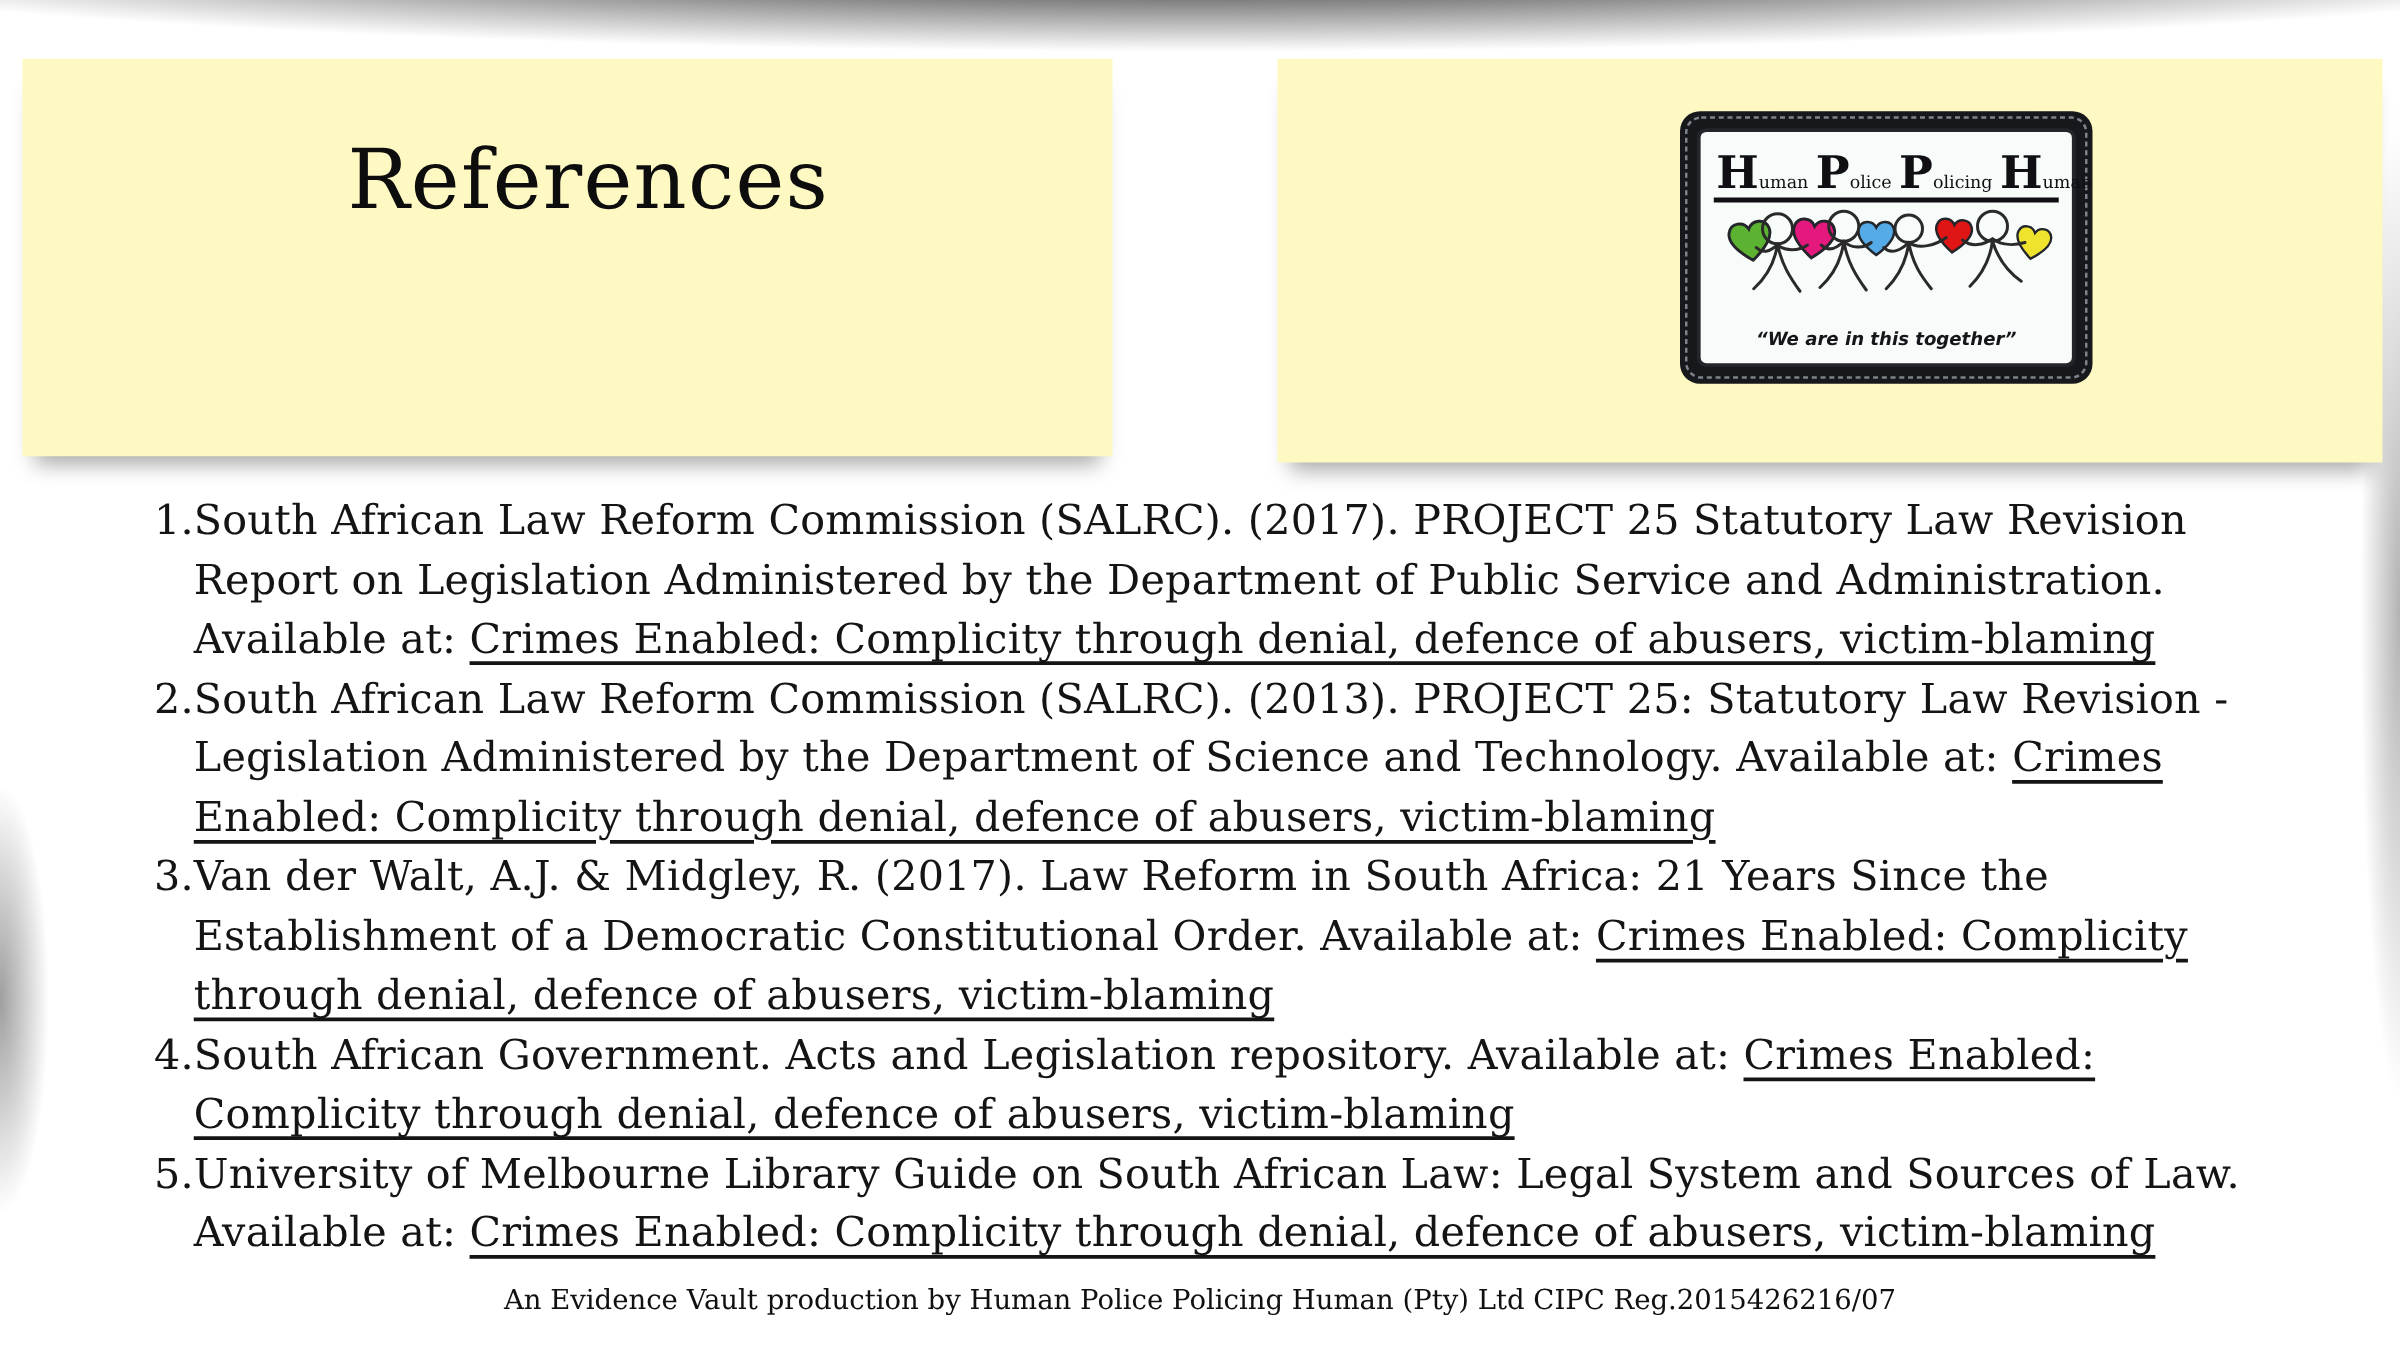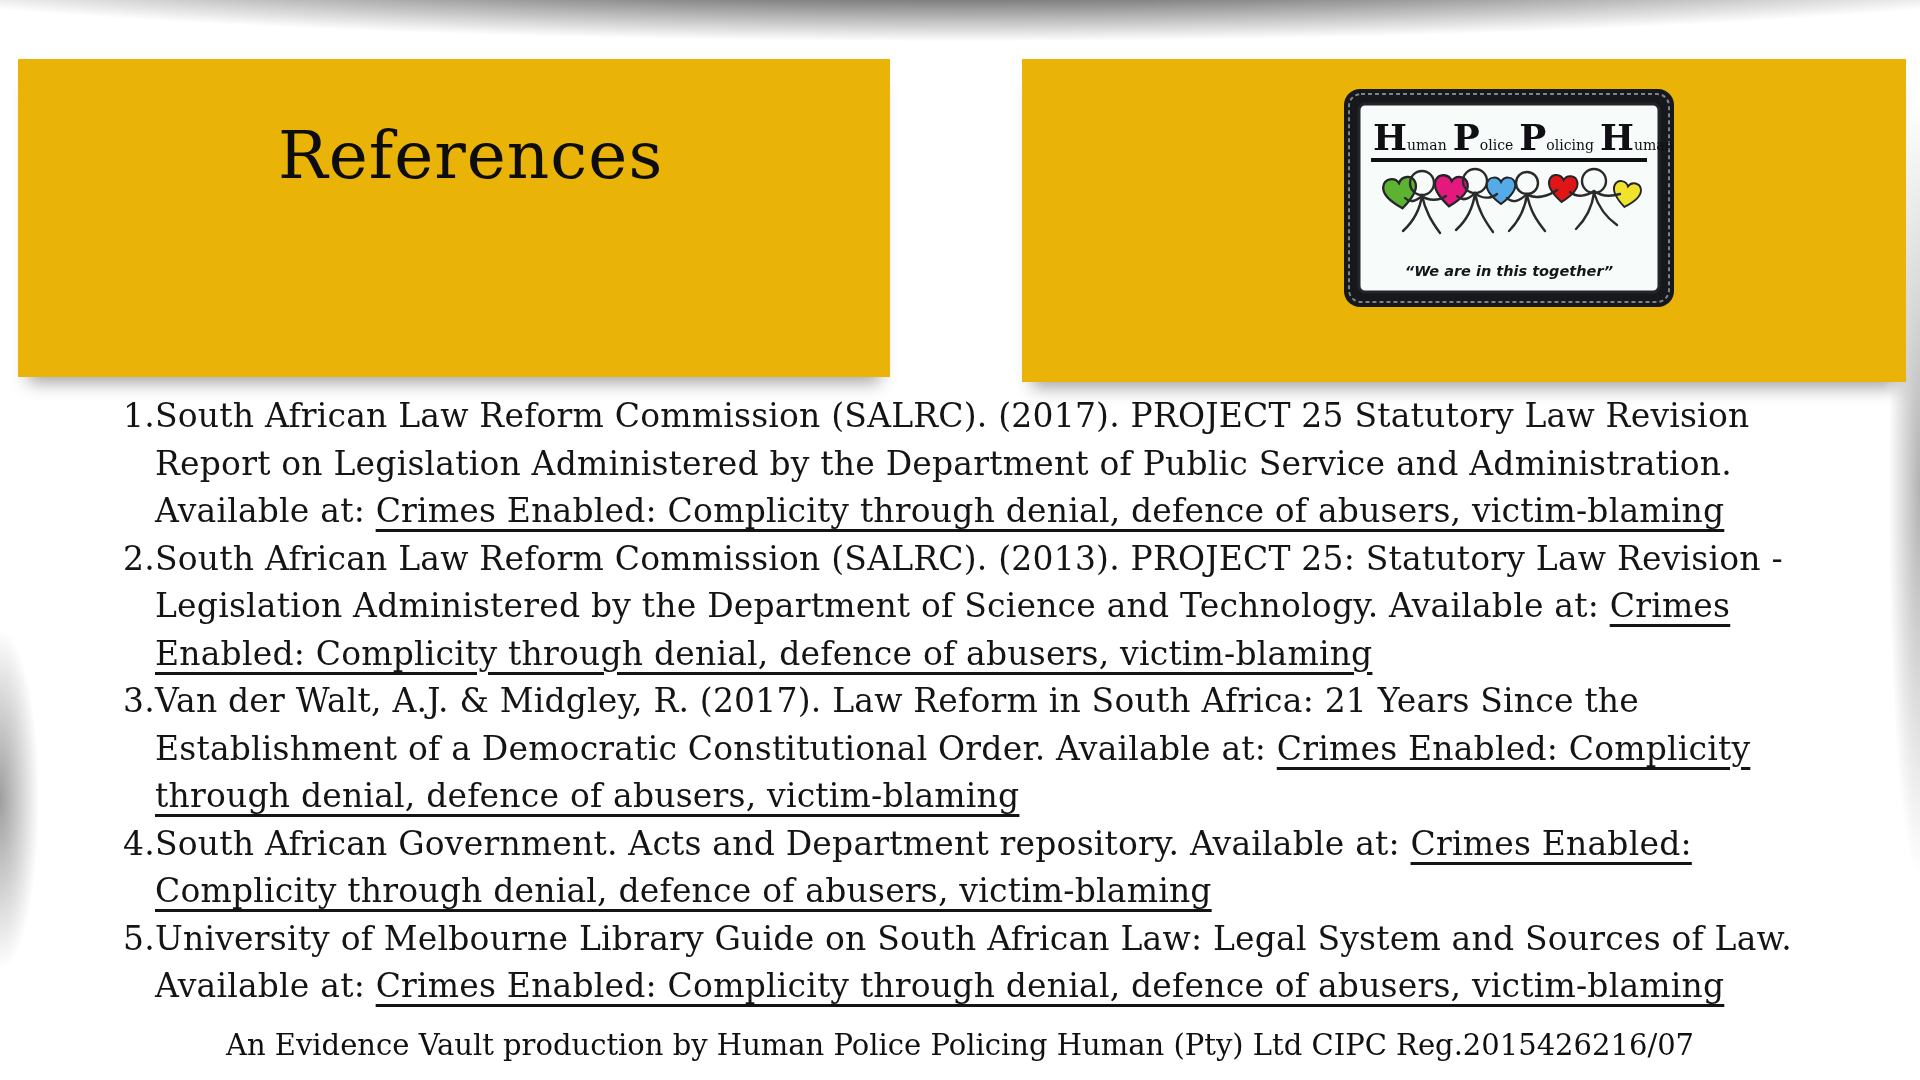--- a/index.html
+++ b/index.html
@@ -24,22 +24,22 @@
     background: radial-gradient(105% 58% at 0% 45%, rgba(0,0,0,0.38), rgba(0,0,0,0) 72%);
     pointer-events: none;
   }
   .shadow-right {
     position: absolute; right: 0; top: 55px; width: 34px; height: 965px;
     background: radial-gradient(130% 56% at 100% 45%, rgba(0,0,0,0.30), rgba(0,0,0,0) 72%);
     pointer-events: none;
   }
 
   .header-box {
-    position: absolute; top: 59px; height: 318px;
-    background: #eab308;
+    position: absolute; top: 47px; height: 318px;
+    background: #fef9c3;
     box-shadow: 0 16px 16px -10px rgba(0,0,0,0.35);
   }
   .header-left  { left: 18px;   width: 872px; }
   .header-right { left: 1022px; width: 884px; height: 323px; }
 
   .page-title {
     margin: 0;
     position: absolute; left: 260px; top: 58px;
     font-size: 66px; font-weight: 500;
     letter-spacing: 1px;
@@ -59,21 +59,21 @@
   .ref-num { position: absolute; right: 100%; white-space: nowrap; }
   .ref-link {
     color: inherit;
     text-decoration-thickness: 2.5px;
     text-underline-offset: 7px;
   }
 
   .footer {
     position: absolute; left: 0; top: 1028px; width: 1920px;
     text-align: center;
-    font-size: 29px;
+    font-size: 22px;
     color: #101010;
   }
 </style>
 </head>
 <body>
 
 <div class="shadow-top"></div>
 <div class="shadow-left"></div>
 <div class="shadow-right"></div>
 
@@ -119,17 +119,17 @@
     </g>
 
     <text x="166" y="188" text-anchor="middle" fill="#15161a" font-family="DejaVu Sans, sans-serif" font-size="14.5" font-weight="bold" font-style="italic">“We are in this together”</text>
   </svg>
 </div>
 
 <ol class="refs">
     <li><span class="ref-num">1.</span><span>South African Law Reform Commission (SALRC). (2017). PROJECT 25 Statutory Law Revision Report on Legislation Administered by the Department of Public Service and Administration. Available at: </span><a class="ref-link" href="#">Crimes Enabled: Complicity through denial, defence of abusers, victim-blaming</a></li>
     <li><span class="ref-num">2.</span><span>South African Law Reform Commission (SALRC). (2013). PROJECT 25: Statutory Law Revision - Legislation Administered by the Department of Science and Technology. Available at: </span><a class="ref-link" href="#">Crimes Enabled: Complicity through denial, defence of abusers, victim-blaming</a></li>
     <li><span class="ref-num">3.</span><span>Van der Walt, A.J. &amp; Midgley, R. (2017). Law Reform in South Africa: 21 Years Since the Establishment of a Democratic Constitutional Order. Available at: </span><a class="ref-link" href="#">Crimes Enabled: Complicity through denial, defence of abusers, victim-blaming</a></li>
-    <li><span class="ref-num">4.</span><span>South African Government. Acts and Department repository. Available at: </span><a class="ref-link" href="#">Crimes Enabled: Complicity through denial, defence of abusers, victim-blaming</a></li>
+    <li><span class="ref-num">4.</span><span>South African Government. Acts and Legislation repository. Available at: </span><a class="ref-link" href="#">Crimes Enabled: Complicity through denial, defence of abusers, victim-blaming</a></li>
     <li><span class="ref-num">5.</span><span>University of Melbourne Library Guide on South African Law: Legal System and Sources of Law. Available at: </span><a class="ref-link" href="#">Crimes Enabled: Complicity through denial, defence of abusers, victim-blaming</a></li>
   </ol>
 
 <div class="footer">An Evidence Vault production by Human Police Policing Human (Pty) Ltd CIPC Reg.2015426216/07</div>
 
 </body></html>

